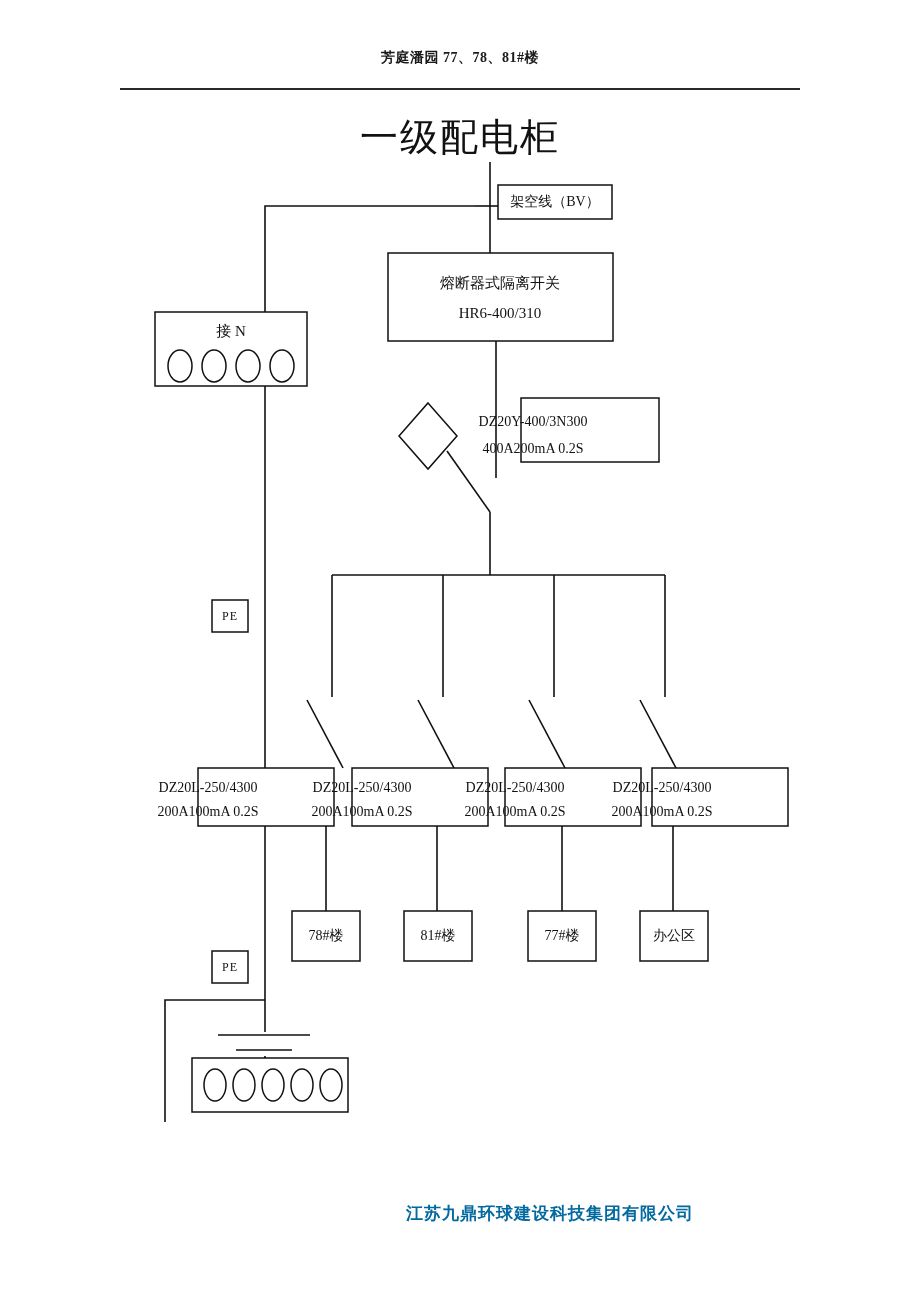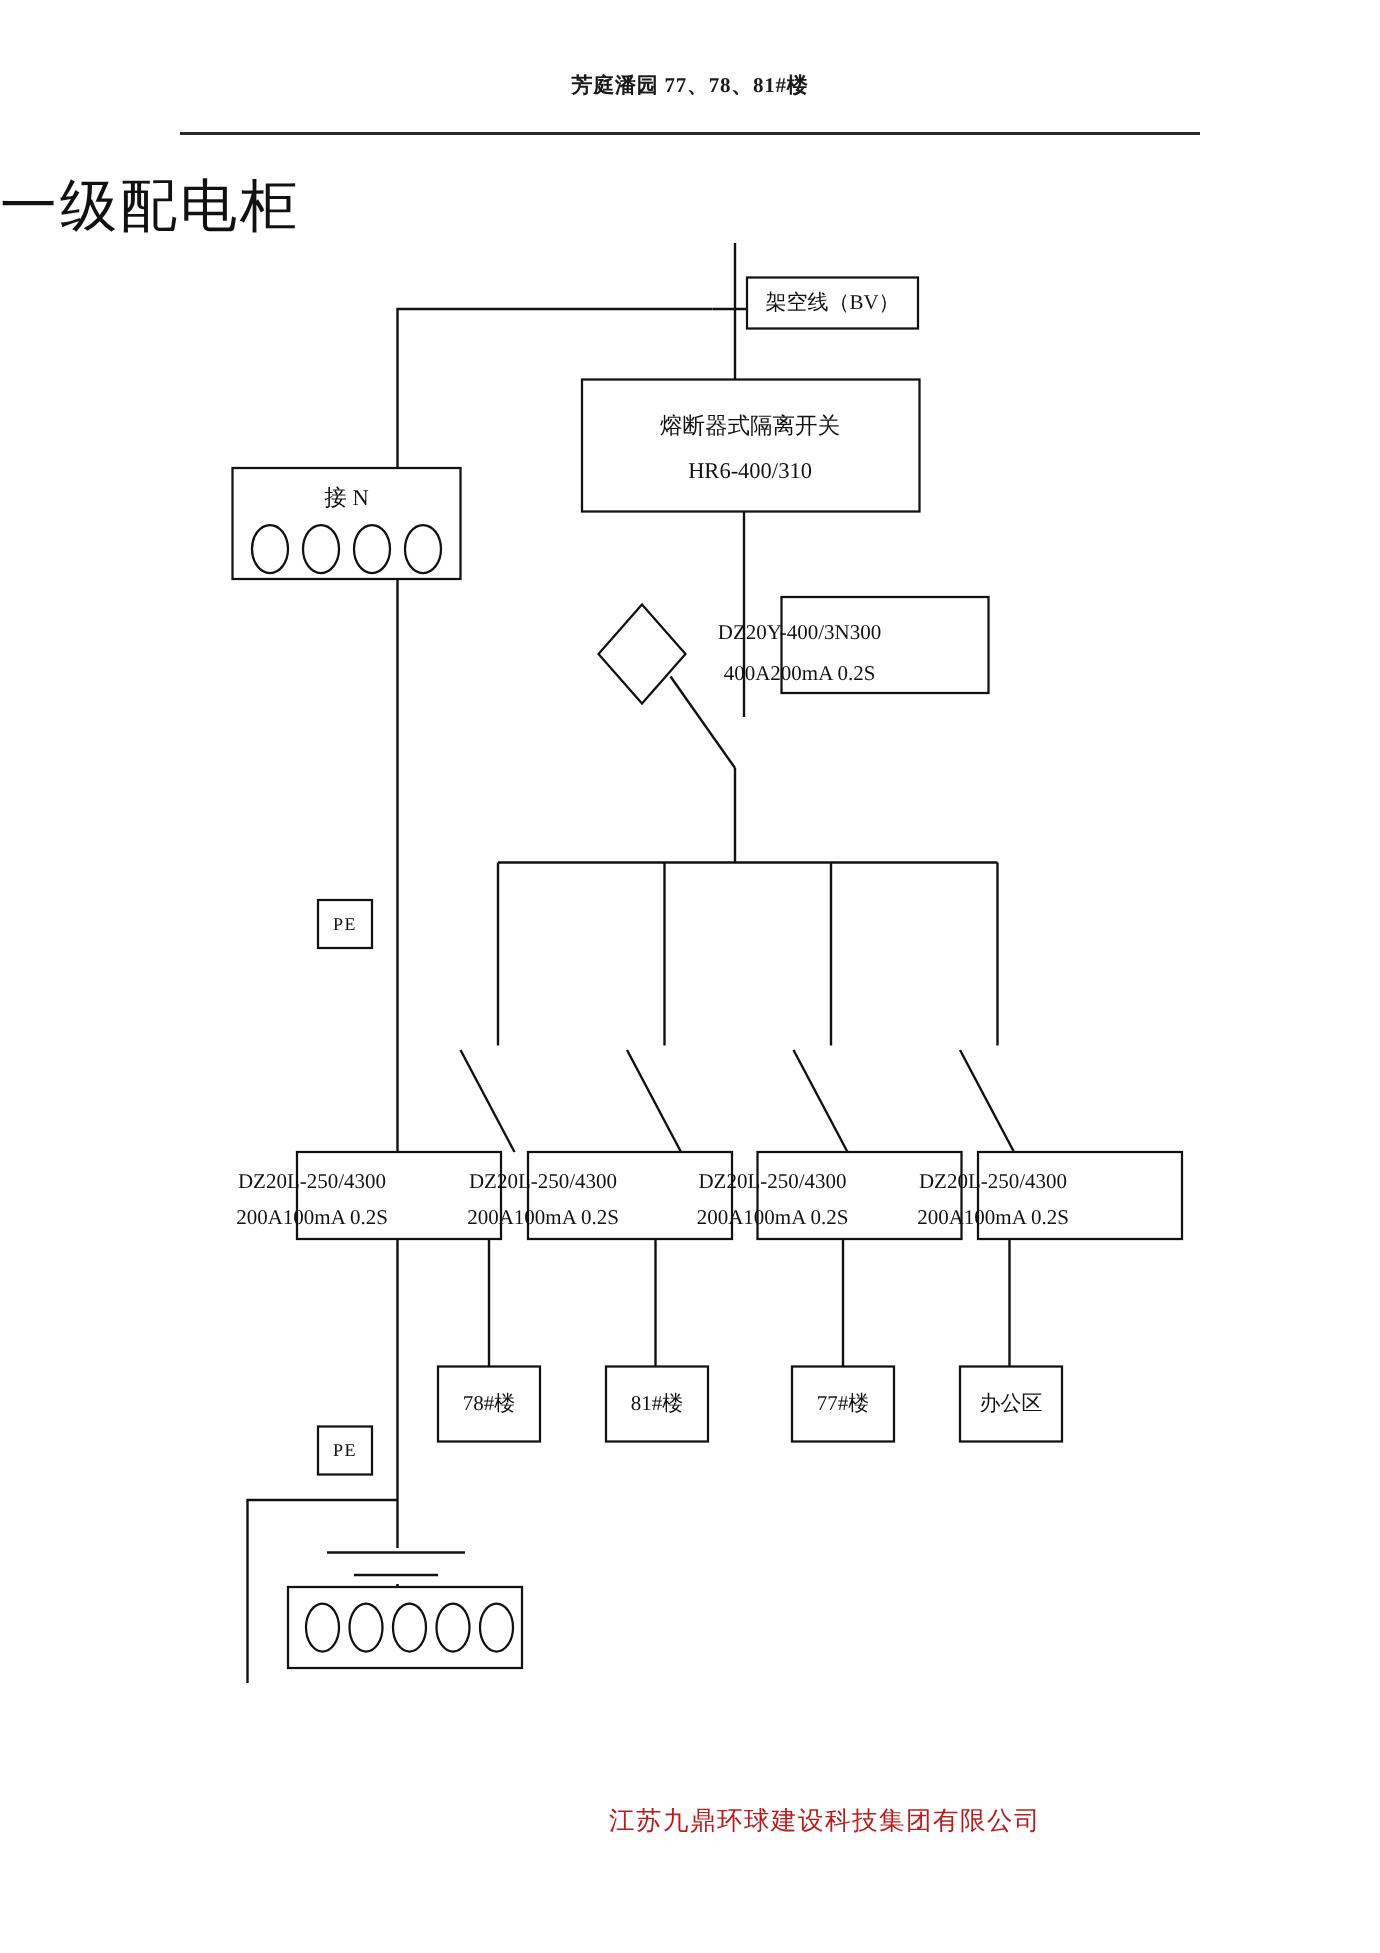--- a/index.html
+++ b/index.html
@@ -46,42 +46,42 @@
     height: 0;
     border-top: 2px solid #2a2a2a;
   }
 
   
   .main-title {
     position: absolute;
     top: 112px;
     left: 0;
     width: 920px;
-    text-align: left;
+    text-align: center;
     font-size: 38px;
     font-family: "DejaVu Sans", "Liberation Sans", sans-serif;
     font-weight: 400;
     letter-spacing: 2px;
     color: #111111;
   }
 
   
   .footer {
     position: absolute;
     top: 1202px;
     left: 0;
     width: 920px;
     text-align: center;
   }
   .footer-text {
     font-size: 17px;
-    font-weight: normal;
+    font-weight: bold;
     font-family: "Liberation Serif", "DejaVu Serif", serif;
     letter-spacing: 1px;
-    color: #b91c1c;
+    color: #0369a1;
     padding-left: 180px;
     margin-top: 43px;
   }
 
   
   .diagram {
     position: absolute;
     top: 0;
     left: 0;
     width: 920px;

